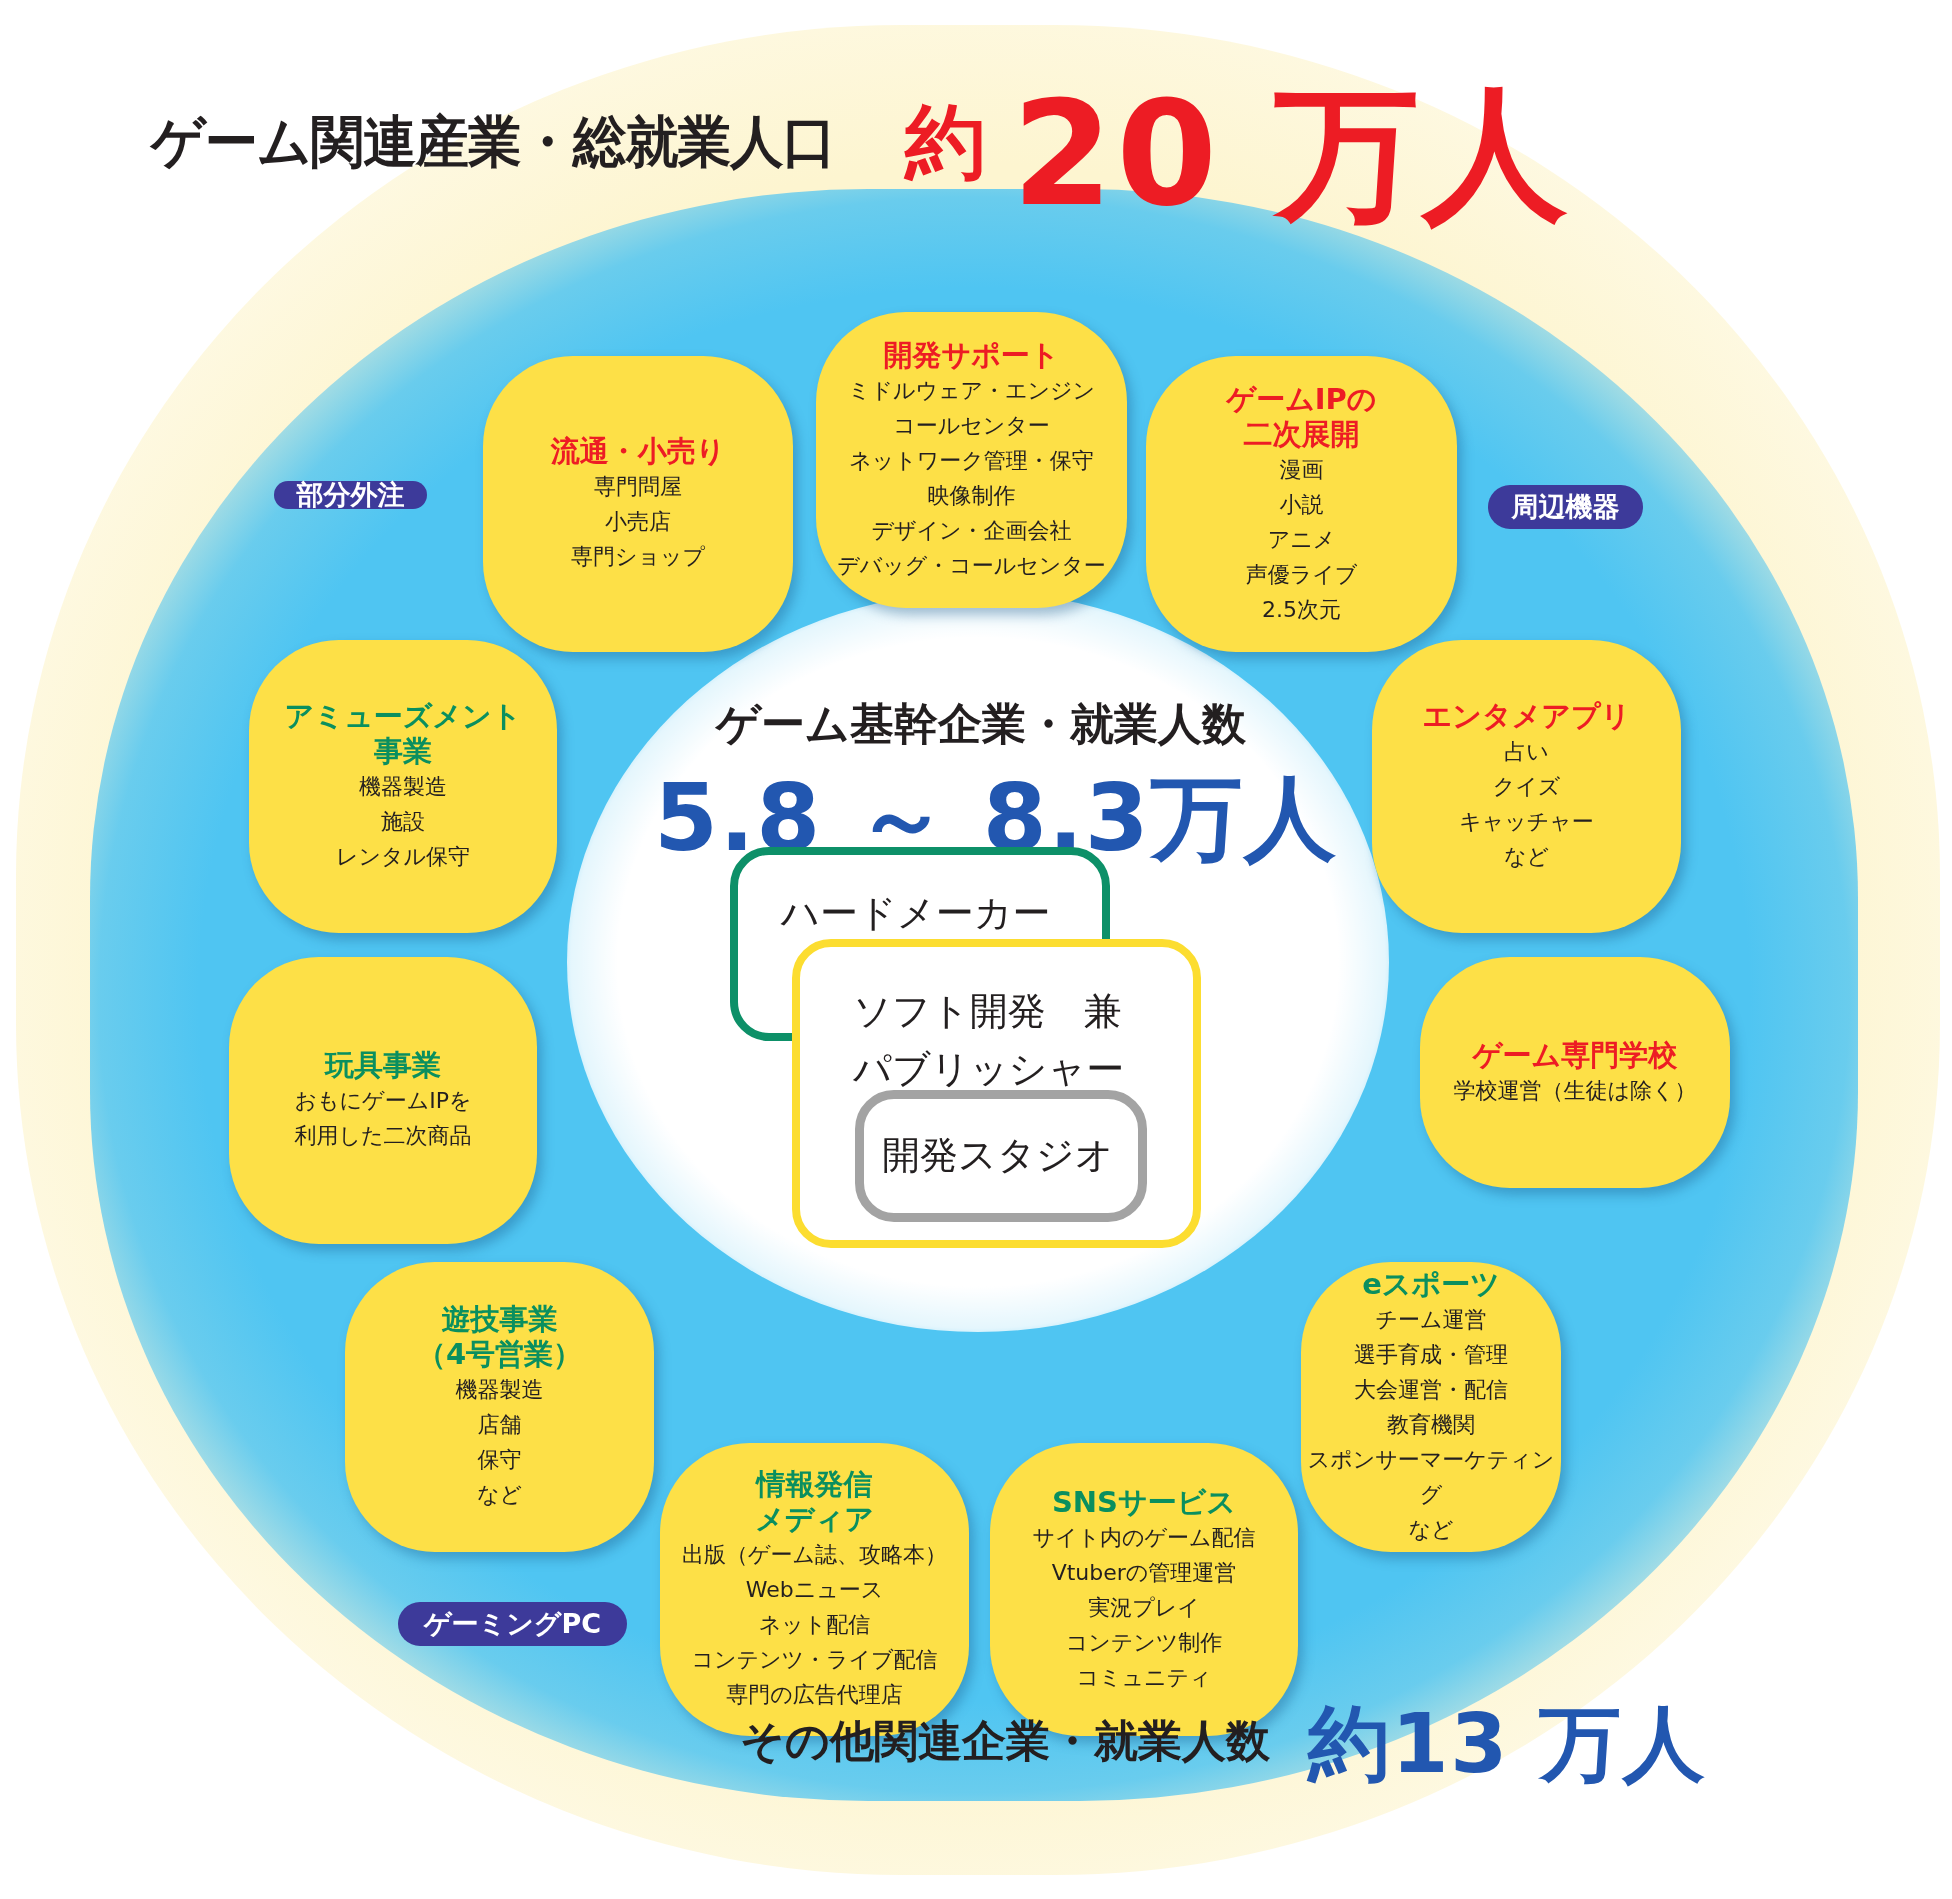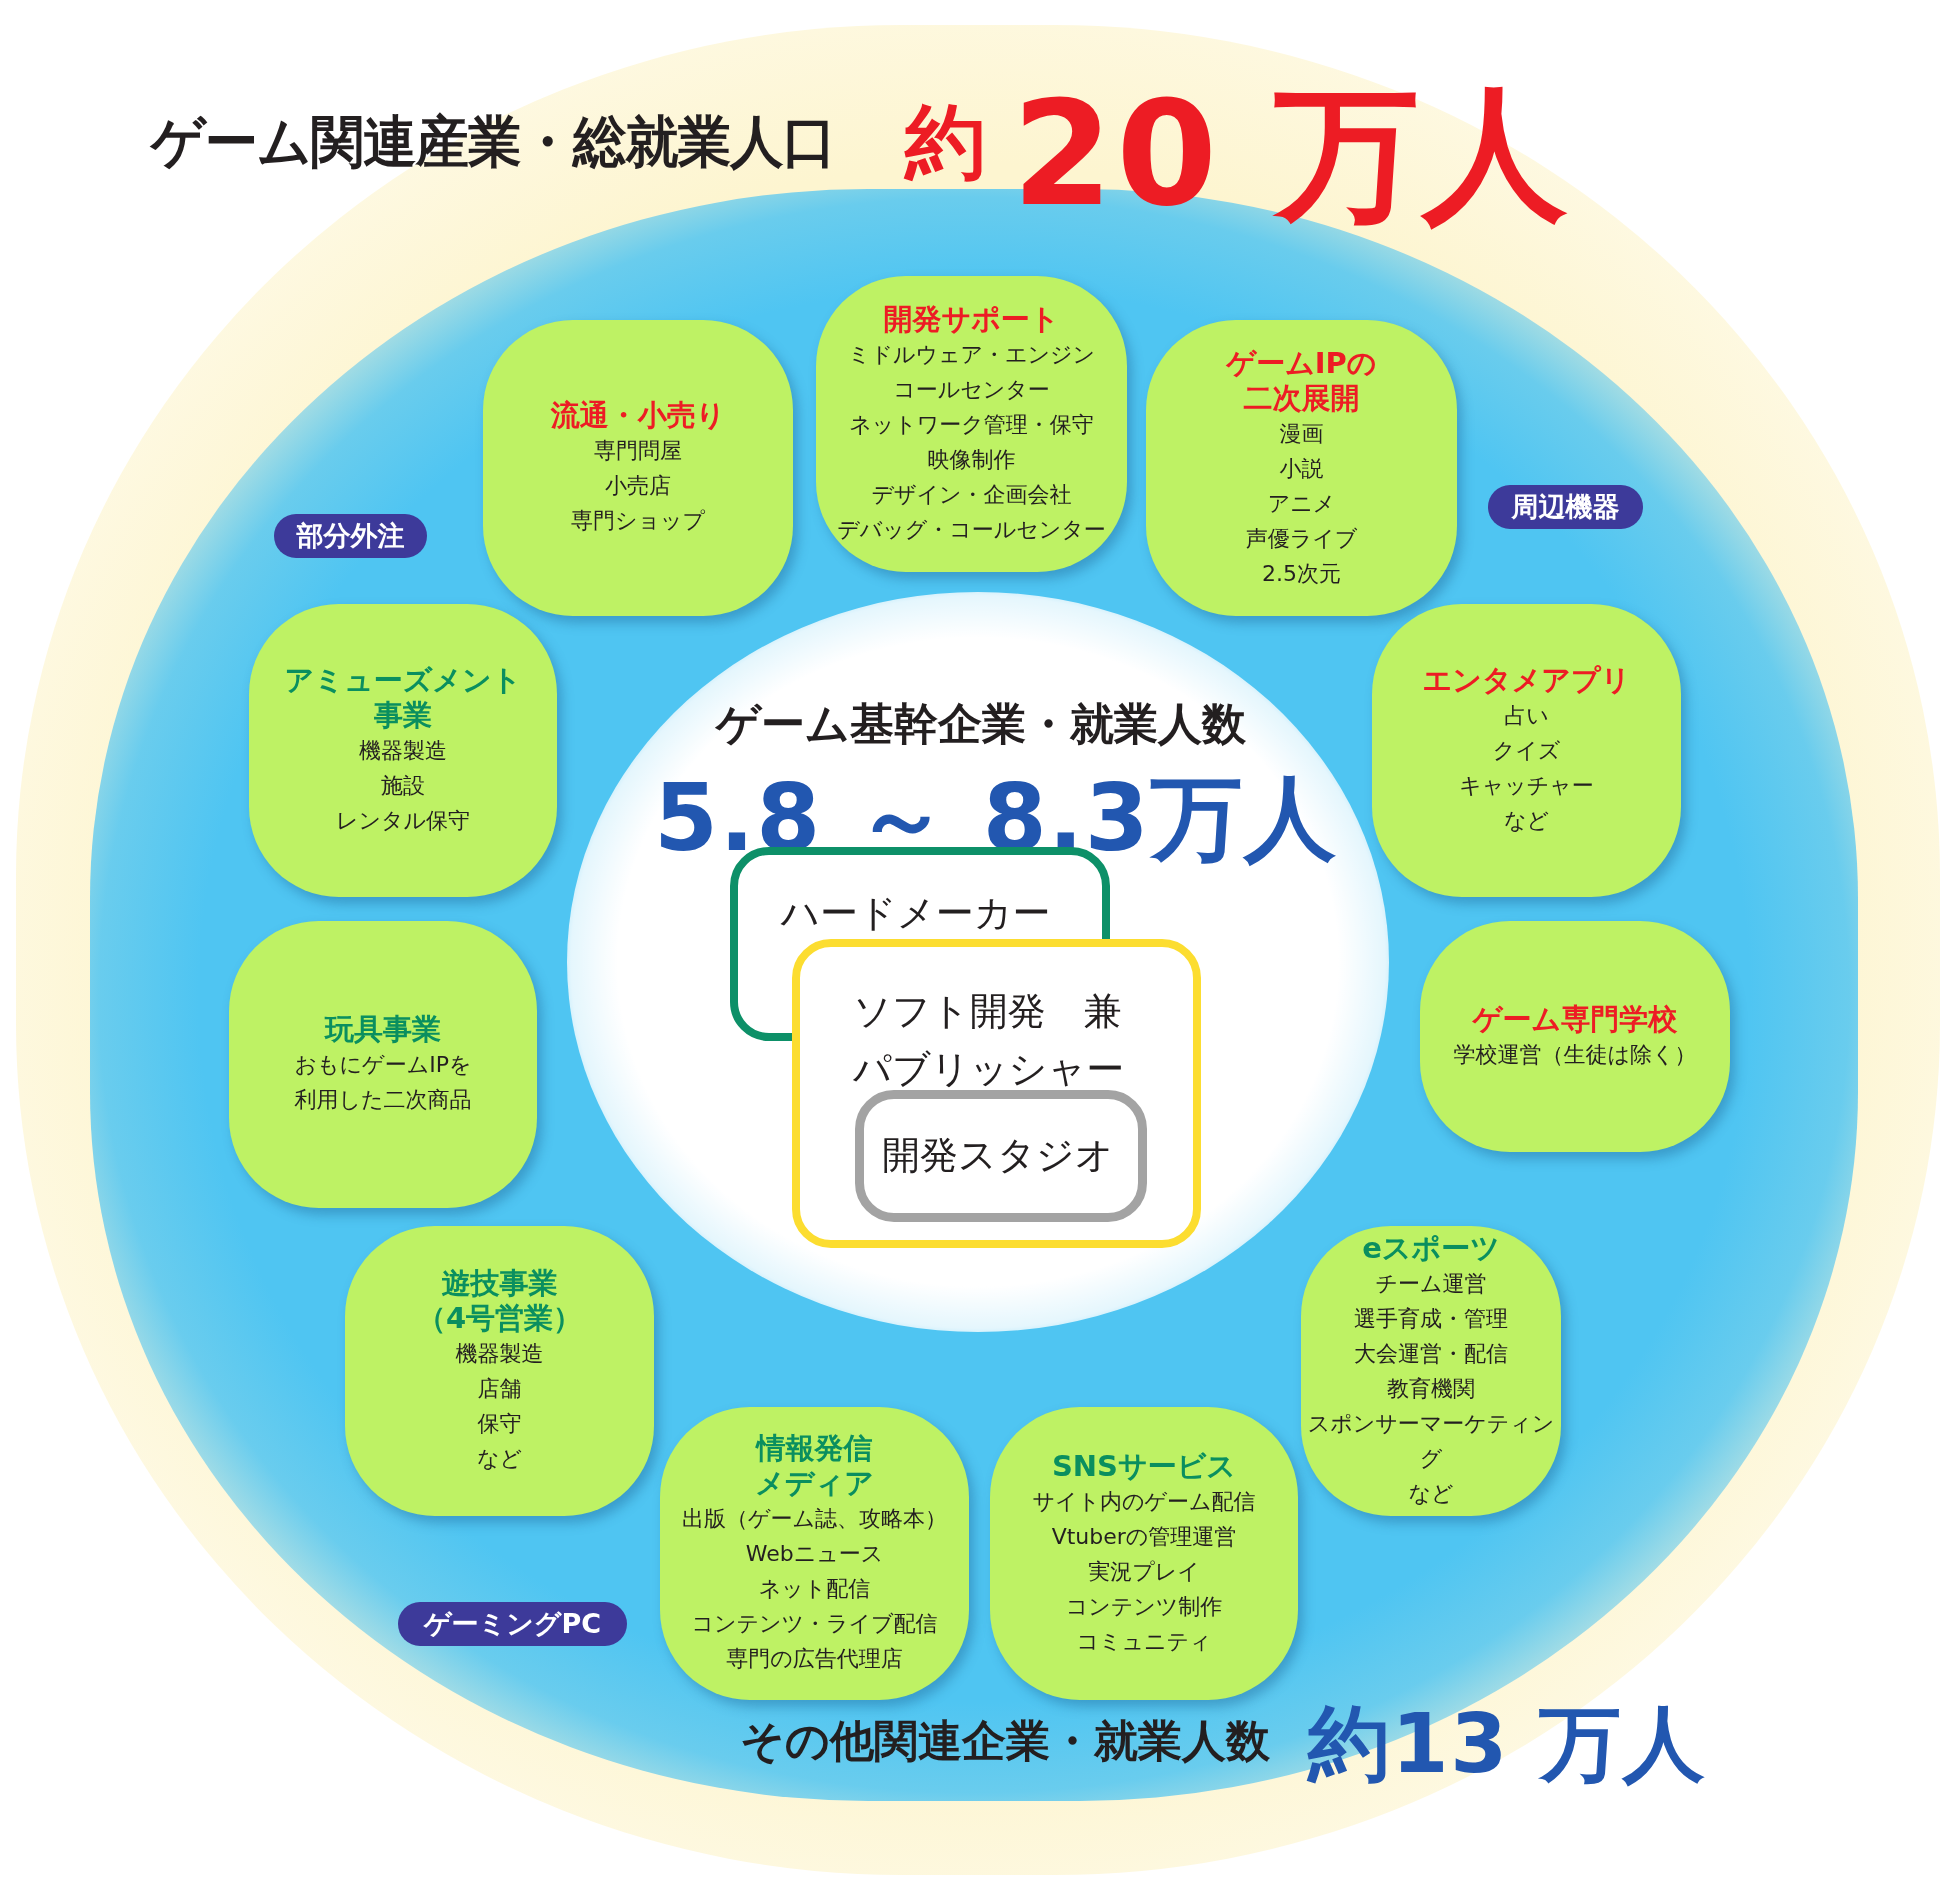--- a/index.html
+++ b/index.html
@@ -18,23 +18,23 @@
   .total-label { left:151px; top:105px; font-size:56px; color:#231f20; letter-spacing:-0.8px; transform:scaleX(0.95); transform-origin:left; }
   .total-approx { left:905px; top:89px; font-size:81px; color:#ed1c24; }
   .total-num { left:1012px; top:58px; font-size:145px; color:#ed1c24; letter-spacing:3.3px; }
 
   .core-label { left:716px; top:695px; font-size:44px; color:#231f20; }
   .core-num { left:654px; top:757px; font-size:92px; color:#2257b0; letter-spacing:1.6px; }
 
   .other-label { left:740px; top:1712px; font-size:44px; color:#231f20; }
   .other-num { left:1308px; top:1690px; font-size:82px; color:#2257b0; letter-spacing:1.6px; }
 
-  .box { position:absolute; background:#bef264; border-radius:90px;
+  .box { position:absolute; background:#fde047; border-radius:90px;
     box-shadow: 5px 6.6px 11.5px rgba(20,80,130,0.35);
-    display:flex; flex-direction:column; align-items:center; justify-content:center; text-align:center; }
+    display:flex; flex-direction:column; align-items:center; justify-content:center; text-align:center;margin-top:36px; }
   .box .head { font-weight:bold; font-size:29px; line-height:35px; }
   .box .head.red { color:#ed1c24; }
   .box .head.green { color:#0a8f5f; }
   .box .item { font-size:22px; line-height:35px; color:#231f20; }
 
   .pill { position:absolute; background:#3d3a9a; color:#fff; font-weight:bold; font-size:27px;
     border-radius:25px; display:flex; align-items:center; justify-content:center; white-space:nowrap; }
 
   .cbox { position:absolute; border-radius:39px; background:#fff; box-sizing:border-box; }
   .cbox .txt { position:absolute; font-size:38px; color:#231f20; white-space:nowrap; }
@@ -46,21 +46,21 @@
 <body>
 
 <div class="bg-yellow"></div>
 <div class="bg-blue"></div>
 <div class="bg-core"></div>
 
 <div class="title total-label">ゲーム関連産業・総就業人口</div>
 <div class="title total-approx">約</div>
 <div class="title total-num">20 万人</div>
 
-<div class="pill" style="left:274px;top:514px;width:153px;height:44px;">部分外注</div>
+<div class="pill" style="left:274px;top:481px;width:153px;height:28px;">部分外注</div>
 <div class="pill" style="left:1488px;top:485px;width:155px;height:44px;">周辺機器</div>
 <div class="pill" style="left:398px;top:1602px;width:229px;height:44px;">ゲーミングPC</div>
 
 <div class="box" style="left:483px;top:320px;width:310px;height:296px;">
   <div class="head red">流通・小売り</div>
   <div class="item">専門問屋</div>
   <div class="item">小売店</div>
   <div class="item">専門ショップ</div>
 </div>
 

